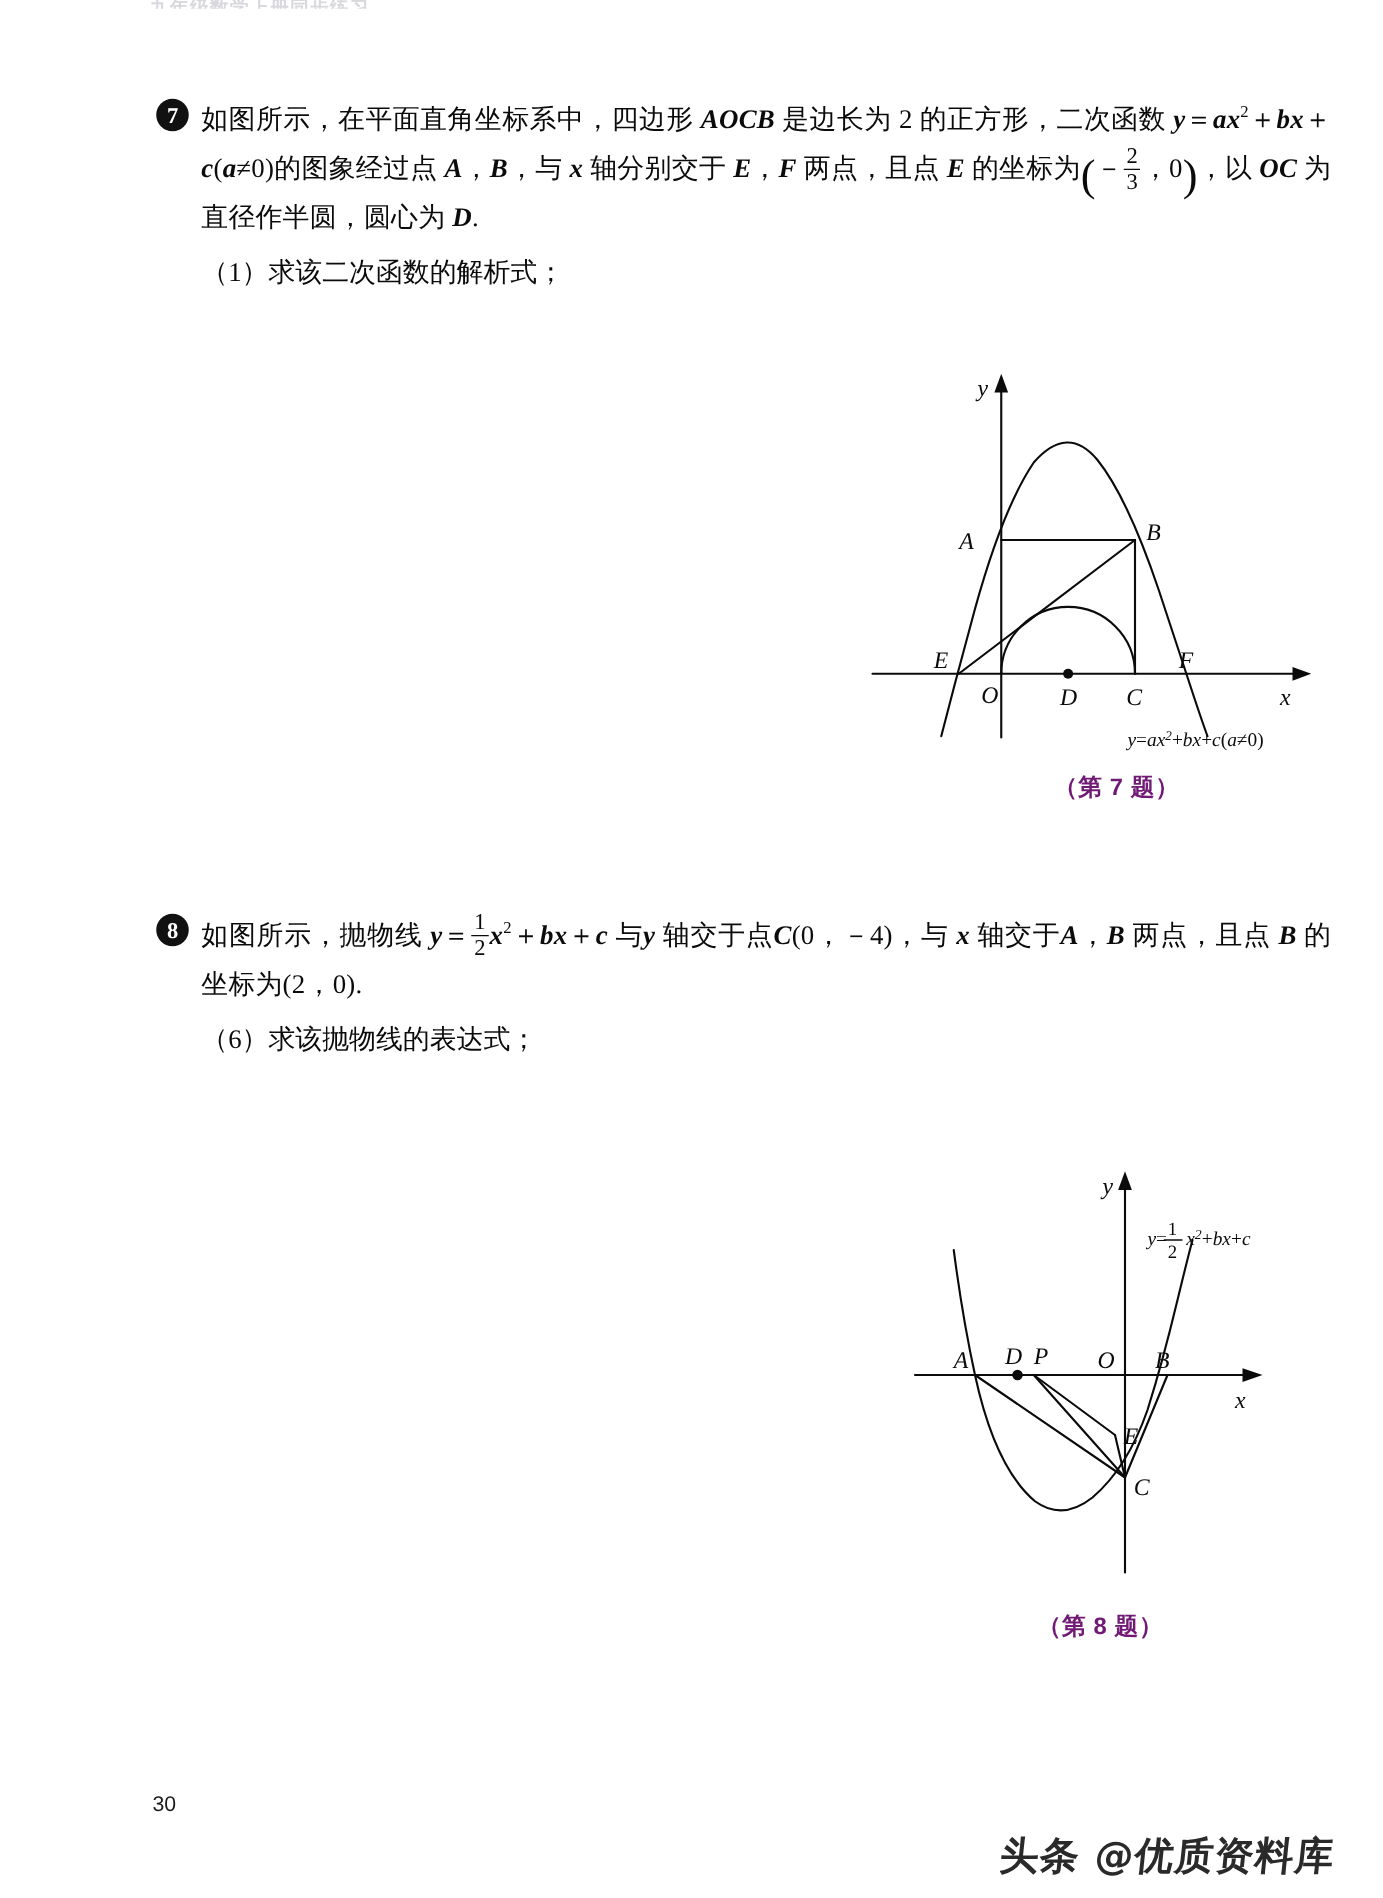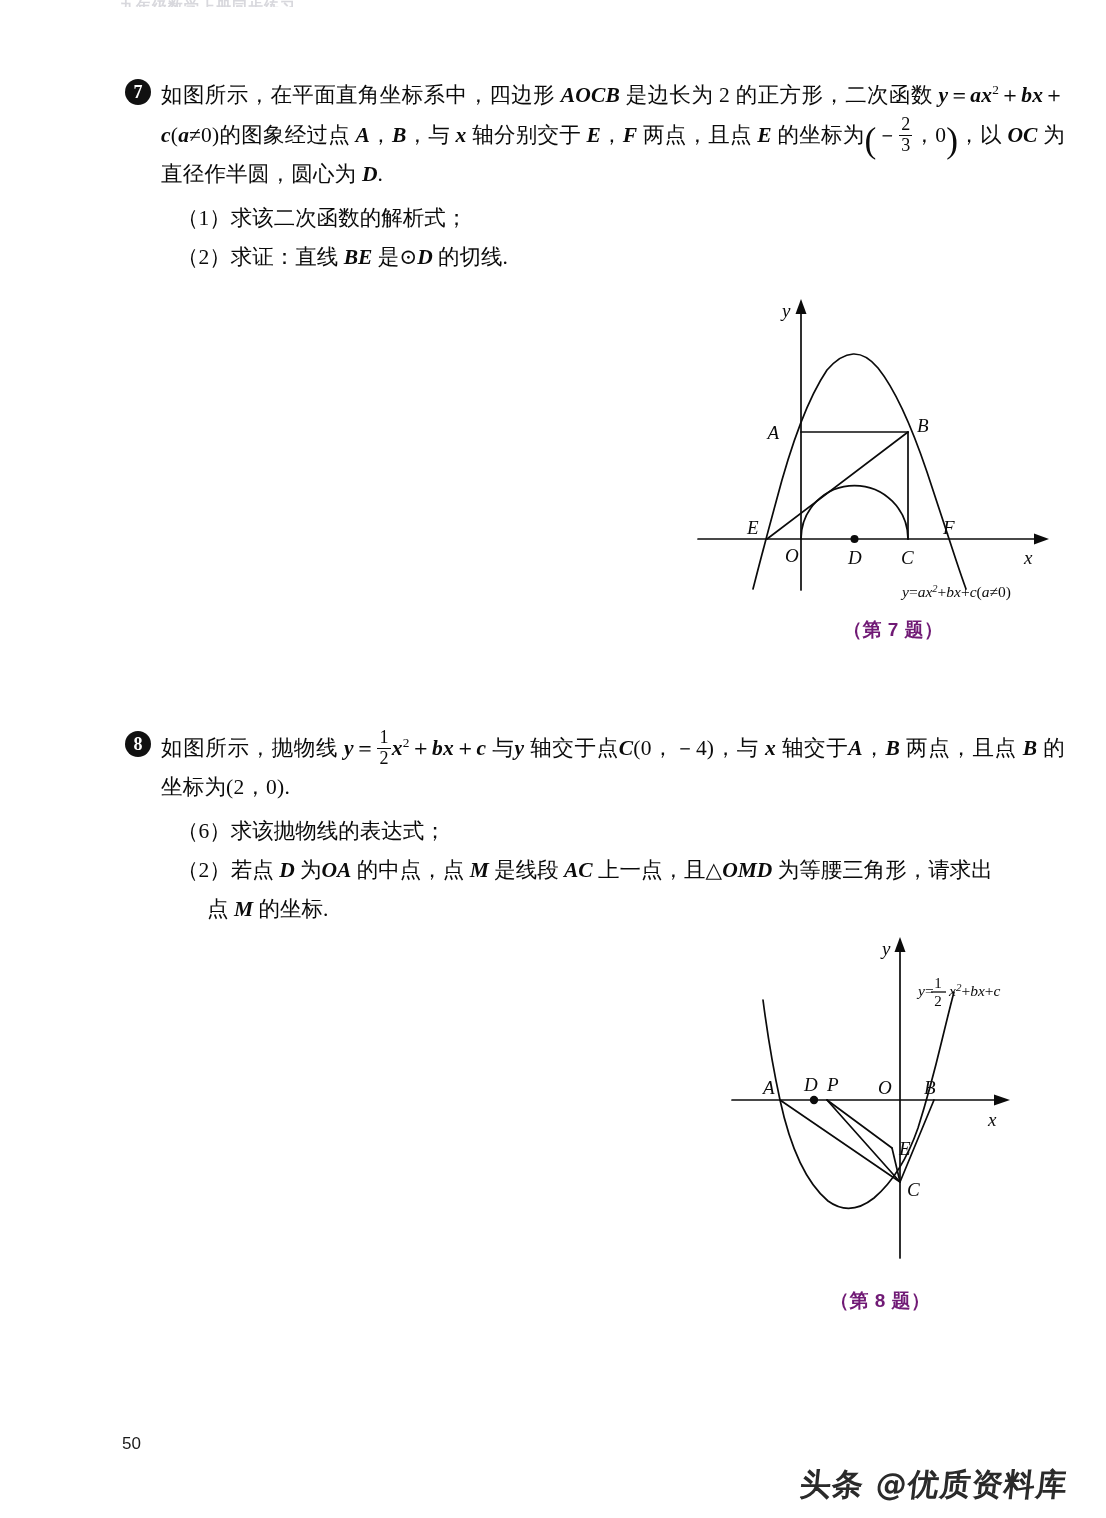--- a/index.html
+++ b/index.html
@@ -70,21 +70,21 @@
 
   .stem {
     margin-left: 36px;
     font-size: 21.5px;
     line-height: 39px;
     text-align: justify;
     letter-spacing: 0.2px;
   }
 
   .sub-list {
-    margin-left: 52px;
+    margin-left: 36px;
     margin-top: 5px;
     font-size: 21.5px;
     line-height: 39px;
   }
   .sub-item { display: block; }
   .sub-item .cont { display: block; padding-left: 30px; }
 
   
   i.v { font-style: italic; font-family: "Liberation Serif", serif; font-weight: bold; }
   sup.exp { font-size: 0.62em; vertical-align: super; line-height: 0; }
@@ -159,21 +159,20 @@
 
 <div class="running-header">九年级数学上册同步练习</div>
 
 <div class="page-body">
 
   <div class="problem" id="problem-7">
     <div class="qnum">7</div>
     <div class="stem">如图所示，在平面直角坐标系中，四边形 <i class="v">AOCB</i> 是边长为 2 的正方形，二次函数 <i class="v">y</i>＝<i class="v">ax</i><sup class="exp">2</sup>＋<i class="v">bx</i>＋<i class="v">c</i>(<i class="v">a</i>≠0)的图象经过点 <i class="v">A</i>，<i class="v">B</i>，与 <i class="v">x</i> 轴分别交于 <i class="v">E</i>，<i class="v">F</i> 两点，且点 <i class="v">E</i> 的坐标为<span class="paren-big">(</span>－<span class="frac"><span class="n">2</span><span class="d">3</span></span>，0<span class="paren-big">)</span>，以 <i class="v">OC</i> 为直径作半圆，圆心为 <i class="v">D</i>.</div>
     <div class="sub-list">
       <span class="sub-item">（1）求该二次函数的解析式；</span>
-      <span class="sub-item">（2）求证：直线 <i class="v">BE</i> 是⊙<i class="v">D</i> 的切线.</span>
     </div>
   </div>
 
   <div class="figure" id="figure-7">
     <svg width="380" height="360" viewBox="0 0 380 360">
       <g fill="none" stroke="#0b0b0b" stroke-width="1.7" stroke-linecap="round">
 
         <line x1="8" y1="247" x2="344" y2="247"></line>
         <polygon points="344,241.5 359,247 344,252.5" fill="#0b0b0b" stroke="none"></polygon>
 
@@ -208,21 +207,20 @@
     </svg>
   </div>
 
   <div class="fig-caption" id="caption-7">（第 7 题）</div>
 
   <div class="problem" id="problem-8">
     <div class="qnum">8</div>
     <div class="stem">如图所示，抛物线 <i class="v">y</i>＝<span class="frac"><span class="n">1</span><span class="d">2</span></span><i class="v">x</i><sup class="exp">2</sup>＋<i class="v">bx</i>＋<i class="v">c</i> 与<i class="v">y</i> 轴交于点<i class="v">C</i>(0，－4)，与 <i class="v">x</i> 轴交于<i class="v">A</i>，<i class="v">B</i> 两点，且点 <i class="v">B</i> 的坐标为(2，0).</div>
     <div class="sub-list">
       <span class="sub-item">（6）求该抛物线的表达式；</span>
-      <span class="sub-item">（2）若点 <i class="v">D</i> 为<i class="v">OA</i> 的中点，点 <i class="v">M</i> 是线段 <i class="v">AC</i> 上一点，且△<i class="v">OMD</i> 为等腰三角形，请求出<span class="cont">点 <i class="v">M</i> 的坐标.</span></span>
     </div>
   </div>
 
   <div class="figure" id="figure-8">
     <svg width="350" height="340" viewBox="0 0 350 340">
       <g fill="none" stroke="#0b0b0b" stroke-width="1.7" stroke-linecap="round">
 
         <line x1="10" y1="170" x2="272" y2="170"></line>
         <polygon points="272,164.5 288,170 272,175.5" fill="#0b0b0b" stroke="none"></polygon>
 
@@ -259,17 +257,17 @@
         <text x="216" y="76" font-size="15" text-anchor="middle" font-style="normal">2</text>
         <text class="eq" x="227" y="66" font-size="16">
           <tspan font-style="italic">x</tspan><tspan font-size="11" dy="-5">2</tspan><tspan dy="5" font-style="normal">+</tspan><tspan font-style="italic">bx</tspan><tspan font-style="normal">+</tspan><tspan font-style="italic">c</tspan>
         </text>
       </g>
     </svg>
   </div>
 
   <div class="fig-caption" id="caption-8">（第 8 题）</div>
 
-  <div class="page-number">50</div>
+  <div class="page-number">30</div>
 
   <div class="watermark">头条 @优质资料库</div>
 
 </div>
 
 </body></html>

